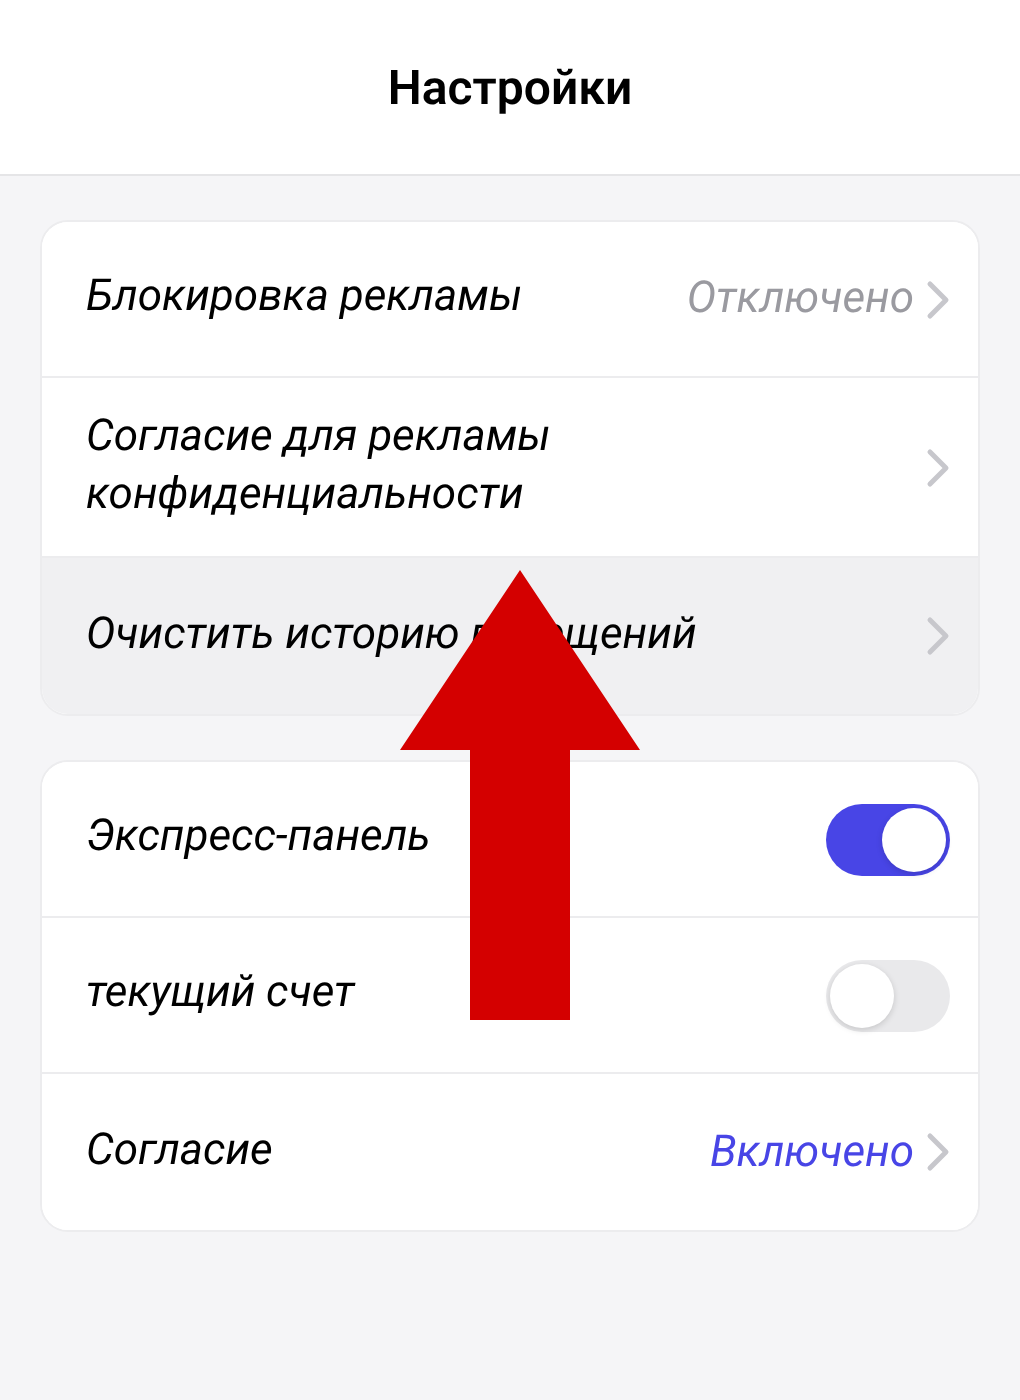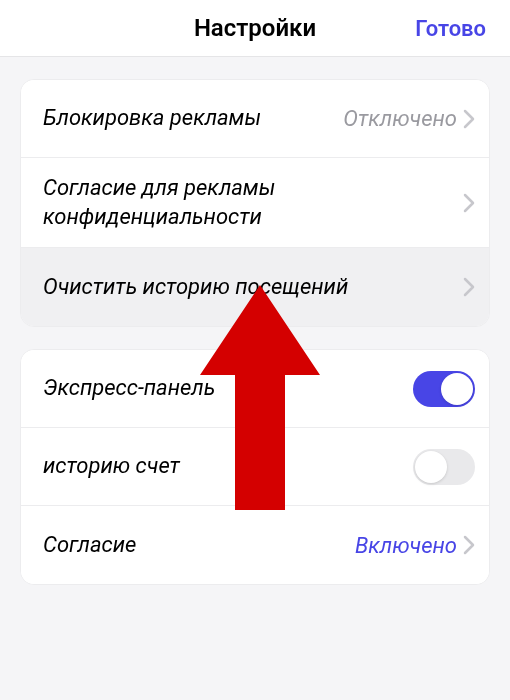--- a/index.html
+++ b/index.html
@@ -10,21 +10,21 @@
     }
     body {
       width: 510px;
       height: 700px;
       background: #f5f5f7;
       position: relative;
       overflow: hidden;
     }
     .header {
       background: #fff;
-      height: 57px;
+      height: 88px;
       display: flex;
       align-items: center;
       justify-content: center;
       position: relative;
       border-bottom: 1px solid #e5e5e7;
     }
     .header-title {
       font-size: 24px;
       font-weight: 600;
       color: #000;
@@ -120,21 +120,20 @@
       left: 200px;
       top: 285px;
       pointer-events: none;
     }
   </style>
 </head>
 <body>
 
 <div class="header">
   <div class="header-title">Настройки</div>
-  <div class="header-done">Готово</div>
 </div>
 
 <div class="content">
 
   <div class="group">
 
     <div class="row">
       <div class="row-label">Блокировка рекламы</div>
       <div class="row-value">Отключено</div>
       <div class="chevron">
@@ -168,21 +167,21 @@
 
 
     <div class="row">
       <div class="row-label">Экспресс-панель</div>
       <div class="toggle on">
         <div class="toggle-knob"></div>
       </div>
     </div>
 
     <div class="row">
-      <div class="row-label">историю счет</div>
+      <div class="row-label">текущий счет</div>
       <div class="toggle off">
         <div class="toggle-knob"></div>
       </div>
     </div>
 
     <div class="row">
       <div class="row-label">Согласие</div>
       <div class="row-value accent">Включено</div>
       <div class="chevron">
         <svg width="12" height="20" viewBox="0 0 12 20">

